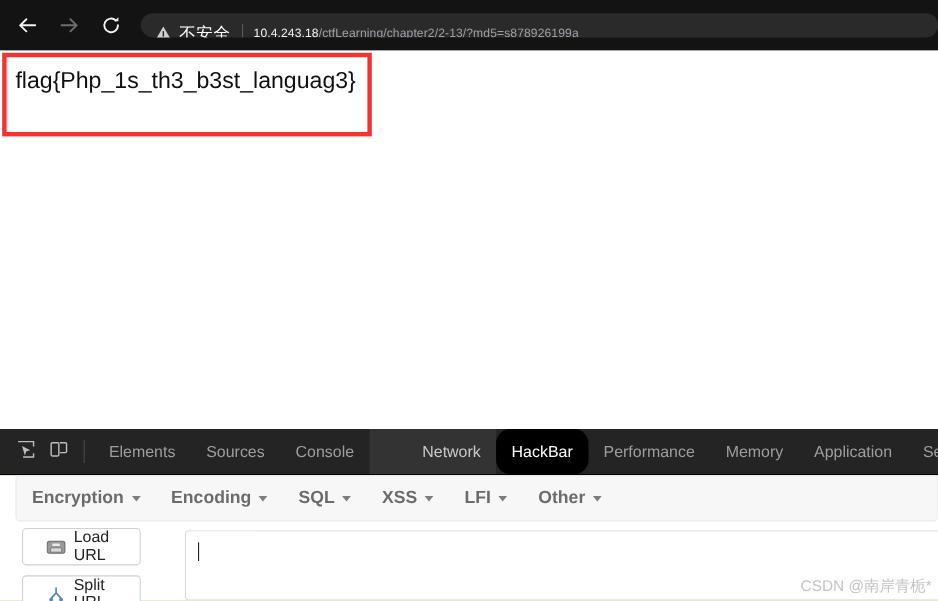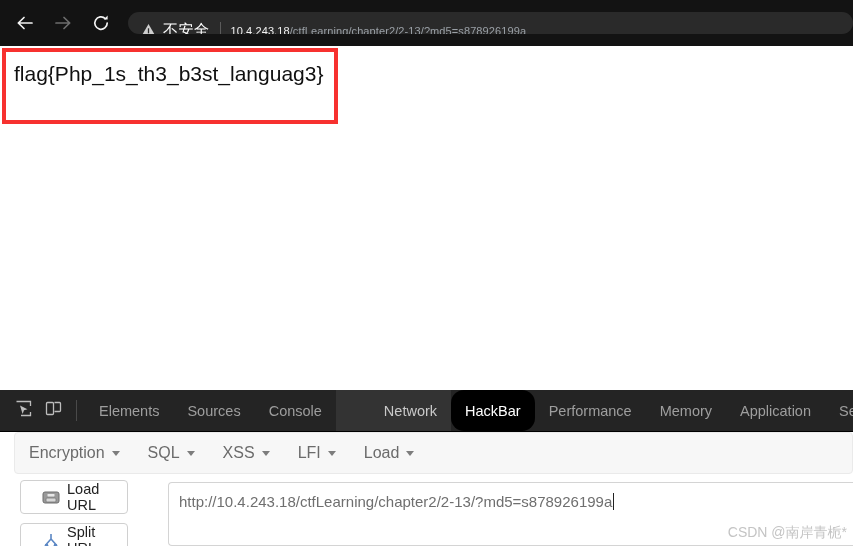--- a/index.html
+++ b/index.html
@@ -126,20 +126,21 @@
     border: 1px solid #eaeaea;
     border-radius: 4px;
     display: flex; align-items: center;
   }
   .hb-menu-item {
     display: flex; align-items: center;
     padding: 0 14px;
     font-size: 16px;
     color: #6b6b6b;
     white-space: nowrap;
+    font-weight: bold;
   }
   .caret {
     display: inline-block;
     margin-left: 7px;
     width: 0; height: 0;
     border-left: 4.5px solid transparent;
     border-right: 4.5px solid transparent;
     border-top: 5px solid #7d7d7d;
   }
 
@@ -280,33 +281,37 @@
   </div>
 
   <div class="dt-panel">
 
     <div class="hb-menubar">
       <div class="hb-menu-item">
         <span>Encryption</span>
         <span class="caret"></span>
       </div>
       <div class="hb-menu-item">
+        <span>Encoding</span>
+        <span class="caret"></span>
+      </div>
+      <div class="hb-menu-item">
         <span>SQL</span>
         <span class="caret"></span>
       </div>
       <div class="hb-menu-item">
         <span>XSS</span>
         <span class="caret"></span>
       </div>
       <div class="hb-menu-item">
         <span>LFI</span>
         <span class="caret"></span>
       </div>
       <div class="hb-menu-item">
-        <span>Load</span>
+        <span>Other</span>
         <span class="caret"></span>
       </div>
     </div>
 
     <div class="hb-body">
 
       <div class="hb-btncol">
         <div class="hb-btn">
           <span class="hb-btn-ico">
             <svg width="18" height="15" viewBox="0 0 18 15">
@@ -322,19 +327,19 @@
             <svg width="18" height="15" viewBox="0 0 18 15">
               <path d="M9 1 V6 M9 6 L4.5 11 M9 6 L13.5 11" stroke="#5b87c4" stroke-width="1.6" fill="none"></path>
               <circle cx="4.5" cy="12.3" r="1.8" fill="#5b87c4"></circle>
               <circle cx="13.5" cy="12.3" r="1.8" fill="#5b87c4"></circle>
             </svg>
           </span>
           <span>Split URL</span>
         </div>
       </div>
 
-      <div class="hb-urlbox" title="http://10.4.243.18/ctfLearning/chapter2/2-13/?md5=s878926199a"><span>http://10.4.243.18/ctfLearning/chapter2/2-13/?md5=s878926199a</span><span class="caret-bar"></span></div>
+      <div class="hb-urlbox" title="http://10.4.243.18/ctfLearning/chapter2/2-13/?md5=s878926199a"><span class="caret-bar"></span></div>
 
     </div>
 
     <div class="watermark">CSDN @南岸青栀*</div>
   </div>
 </div>
 
 </body></html>

